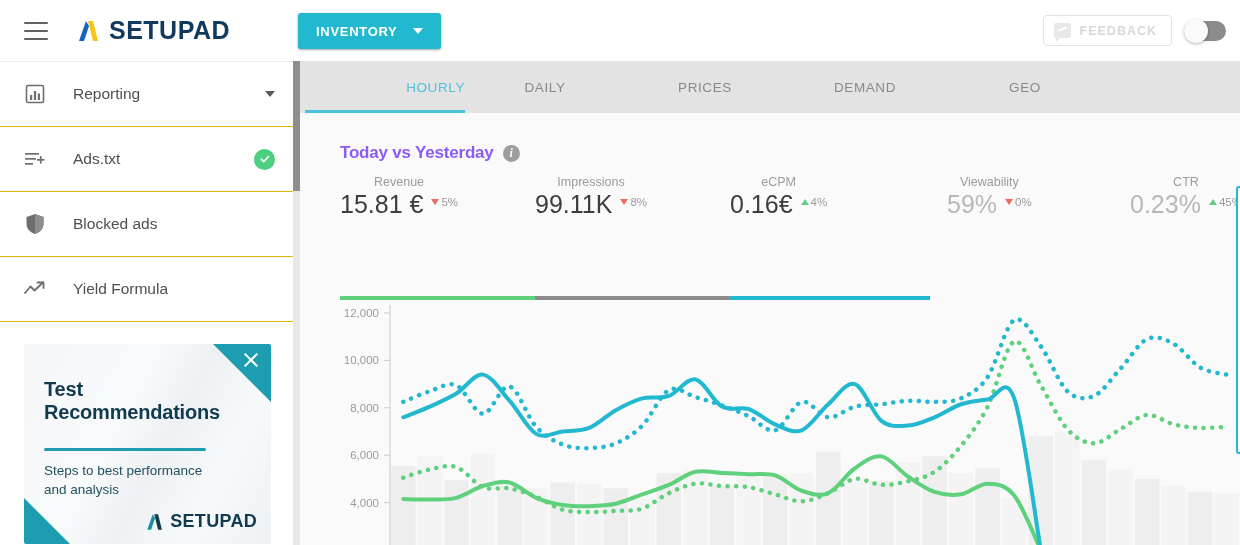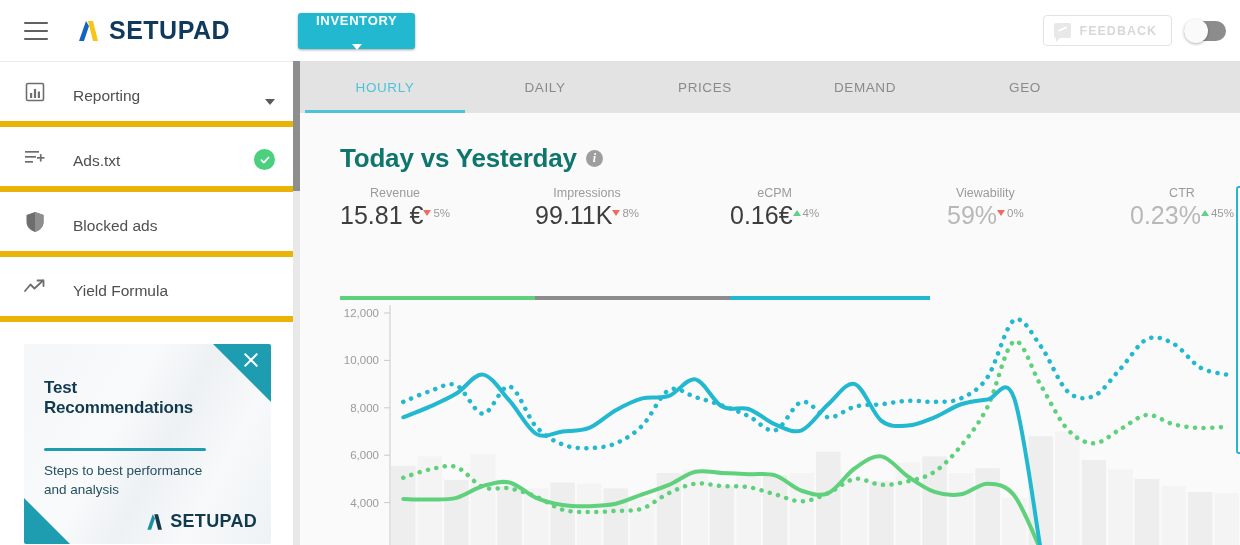--- a/index.html
+++ b/index.html
@@ -33,21 +33,20 @@
 
   .inventory-btn {
     position: absolute; left: 298px; top: 13px;
     height: 36px; padding: 0 18px;
     background: #22b8cf; color: #fff;
     border: none; border-radius: 3px;
     font-size: 13px; font-weight: 700; letter-spacing: 0.7px;
     display: flex; align-items: center; gap: 16px;
     box-shadow: 0 1px 3px rgba(0,0,0,0.22), 0 1px 2px rgba(0,0,0,0.16);
     cursor: pointer;
-    flex-direction: column;
   }
   .chev-down {
     width: 0; height: 0;
     border-left: 5px solid transparent; border-right: 5px solid transparent;
     border-top: 6px solid #fff;
   }
 
   .topbar-right {
     position: absolute; right: 14px; top: 15px;
     display: flex; align-items: center; gap: 12px;
@@ -81,22 +80,22 @@
     background: #fafafa; box-shadow: 0 1px 3px rgba(0,0,0,0.3);
   }
 
   
   .sidebar {
     position: absolute; left: 0; top: 61px; width: 295px; height: 484px;
     background: #fff; border-top: 1px solid #ececec;
     overflow: hidden;
   }
   .nav-item {
-    height: 65px; display: flex; align-items: flex-end;
-    padding: 0 20px 16px 22px; border-bottom: 6px solid #eab308;
+    height: 65px; display: flex; align-items: center;
+    padding: 0 20px 0 22px; border-bottom: 1px solid #eab308;
     cursor: pointer; position: relative;
   }
   .nav-icon {
     width: 26px; height: 26px; flex: 0 0 26px;
     display: flex; align-items: center; justify-content: center;
     color: #6e6e6e; margin-right: 25px;
   }
   .nav-label { font-size: 15.5px; color: #4f4f4f; flex: 1; }
   .nav-chev {
     width: 0; height: 0;
@@ -130,21 +129,21 @@
     cursor: pointer; z-index: 3;
   }
   .promo .x-close:before, .promo .x-close:after {
     content: ""; position: absolute; left: 0; top: 8px; width: 18px; height: 2px;
     background: #ffffff;
   }
   .promo .x-close:before { transform: rotate(45deg); }
   .promo .x-close:after  { transform: rotate(-45deg); }
   .promo-title {
     position: absolute; left: 20px; top: 34px; width: 180px;
-    font-size: 17px; font-weight: 700; line-height: 1.17; color: #123a4e;
+    font-size: 20px; font-weight: 700; line-height: 1.17; color: #123a4e;
     letter-spacing: -0.2px;
   }
   .promo-rule {
     position: absolute; left: 20px; top: 104px; width: 162px; height: 3px;
     background: #1e9cb0; border-radius: 2px;
   }
   .promo-sub {
     position: absolute; left: 20px; top: 118px; width: 175px;
     font-size: 13.5px; line-height: 1.38; color: #26505f;
   }
@@ -178,46 +177,46 @@
   .tabs {
     height: 52px; background: #e3e3e3; display: flex; align-items: center;
     padding-left: 5px; position: relative;
   }
   .tab {
     height: 52px; padding: 0 0;
     display: flex; align-items: center; justify-content: center;
     font-size: 13.5px; letter-spacing: 0.6px; color: #8a8a8a;
     cursor: pointer; position: relative; width: 160px;
   }
-  .tab.active { color: #4cc3d9; }
+  .tab.active { color: #4cc3d9; justify-content: flex-end; }
   .tab.active:after {
     content: ""; position: absolute; left: 0; right: 0; bottom: 0;
     height: 3px; background: #4cc3d9;
   }
 
   .panel { position: relative; height: 432px; background: #fafafa; }
 
   .section-head {
     display: flex; align-items: center; gap: 9px;
     padding: 30px 0 0 40px;
   }
   .section-title {
-    font-size: 26px; font-weight: 700; color: #0f766e; letter-spacing: -0.2px;
+    font-size: 17px; font-weight: 700; color: #8b5cf6; letter-spacing: -0.2px;
   }
   .info-dot {
     width: 17px; height: 17px; border-radius: 50%; background: #9e9e9e;
     color: #fff; font-size: 12px; font-weight: 700; font-style: italic;
     display: flex; align-items: center; justify-content: center;
     font-family: "Liberation Serif", serif; cursor: pointer;
   }
 
   .kpis { position: relative; margin: 12px 0 0 40px; height: 52px; text-align: center; }
   .kpi { position: absolute; top: 0; }
   .kpi-label { font-size: 12.5px; color: #9b9b9b; margin-bottom: 3px; }
-  .kpi-row { display: flex; align-items: flex-end; }
+  .kpi-row { display: flex; align-items: flex-end; gap: 8px; }
   .kpi-value { font-size: 25px; color: #3d3d3d; font-weight: 400; line-height: 1; }
   .kpi-value.dim { color: #b8b8b8; }
   .kpi-delta { display: flex; align-items: flex-start; gap: 2px; margin-bottom: 9px; }
   .tri-down {
     width: 0; height: 0; margin-top: 3px;
     border-left: 4.5px solid transparent; border-right: 4.5px solid transparent;
     border-top: 6px solid #f2695e;
   }
   .tri-up {
     width: 0; height: 0; margin-top: 3px;

